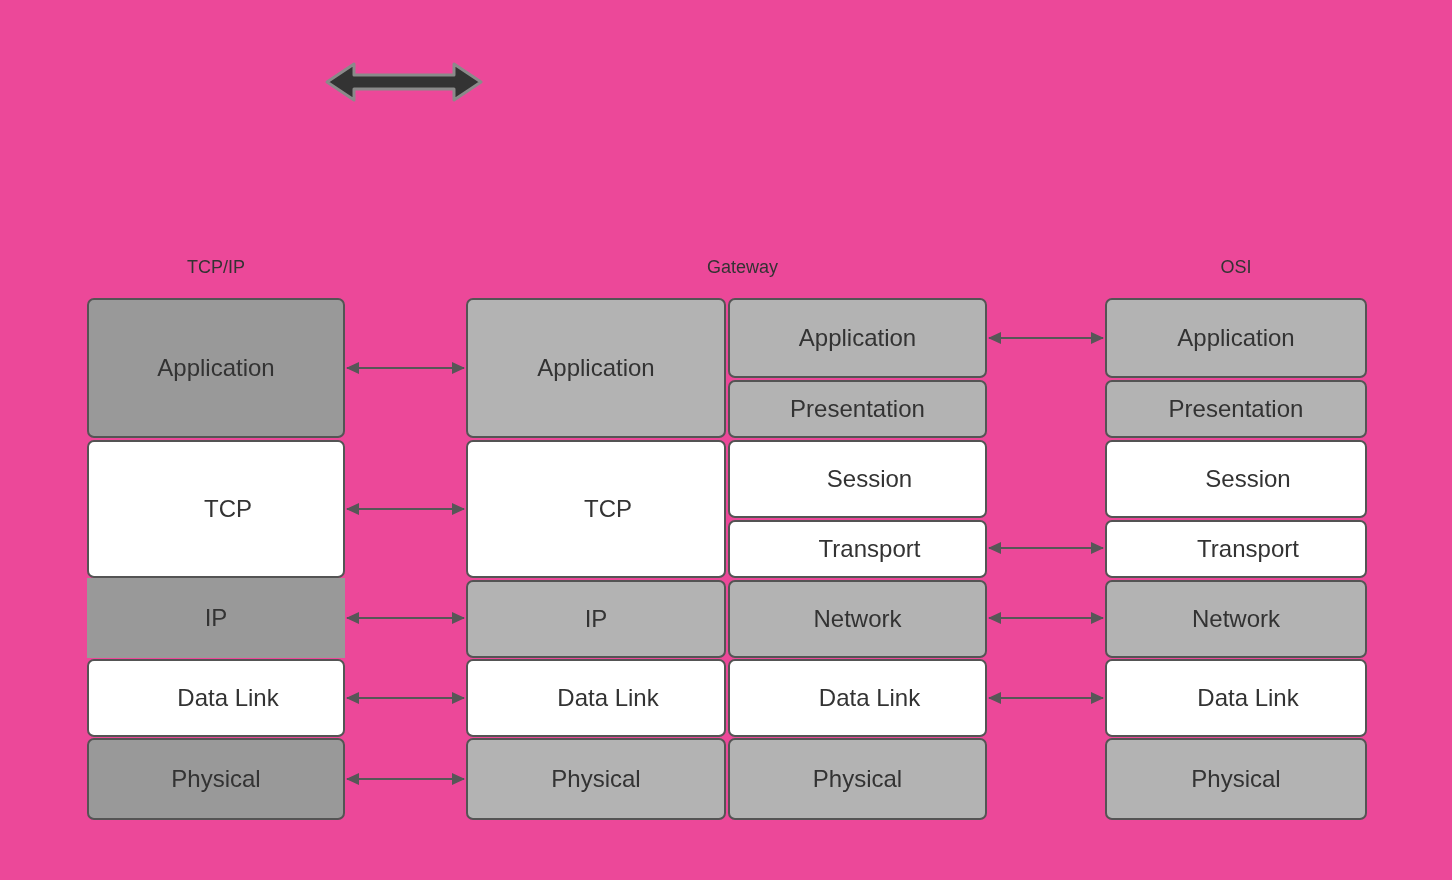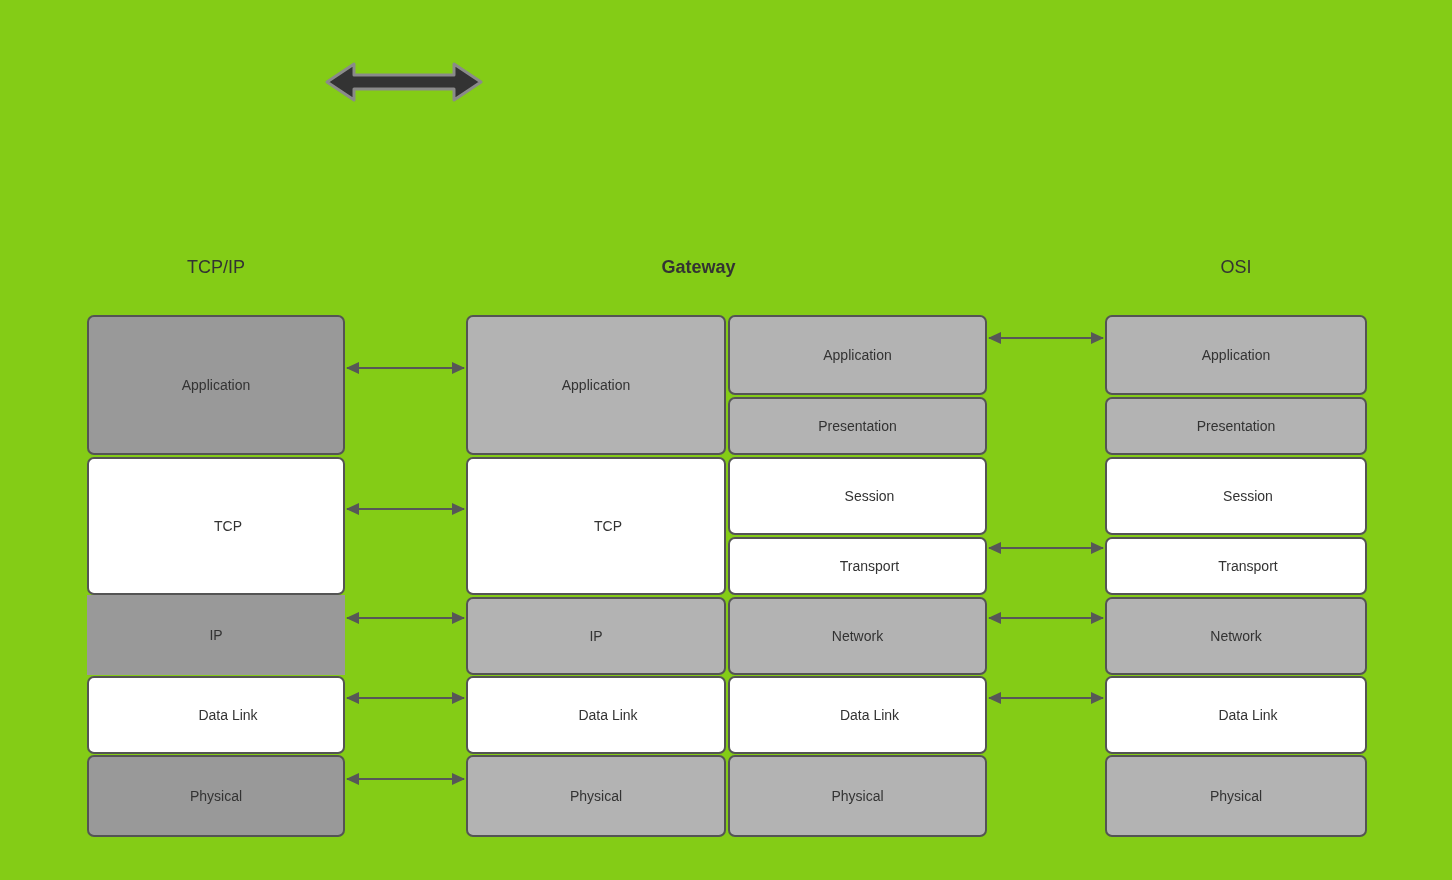--- a/index.html
+++ b/index.html
@@ -1,28 +1,28 @@
 <!DOCTYPE html>
 <html><head>
 <meta charset="utf-8">
 <style>
   html,body{margin:0;padding:0;background:#ffffff;}
   .canvas{
-    position:relative;width:1452px;height:880px;background:#84cc16;overflow:hidden;
+    position:relative;width:1452px;height:880px;background:#ec4899;overflow:hidden;
     font-family:"Liberation Sans", sans-serif;color:#333333;
   }
   .col-header{
     position:absolute;height:24px;line-height:24px;text-align:center;
     font-size:18px;color:#333333;
   }
   .box{
     position:absolute;box-sizing:border-box;
     border:2.5px solid #545454;border-radius:7px;
     display:flex;align-items:center;justify-content:center;
-    font-size:14px;color:#333333;margin-top:17px;
+    font-size:24px;color:#333333;
   }
   .fill-dark{background:#999999;}
   .fill-light{background:#b3b3b3;}
   .fill-white{background:#ffffff;padding-left:24px;}
   .no-border{border:none;border-radius:0;}
   .connector{
     position:absolute;height:2px;background:#575757;
   }
   .connector::before,.connector::after{
     content:'';position:absolute;width:0;height:0;border-style:solid;top:-5.5px;
@@ -40,21 +40,21 @@
 </head>
 <body>
 
 <div class="canvas">
 
   <svg class="thick-arrow" width="158" height="42" viewBox="0 0 158 42">
     <path d="M2,21 L29,3 L29,14 L129,14 L129,3 L156,21 L129,39 L129,28 L29,28 L29,39 Z" fill="#333333" stroke="#8a8a8a" stroke-width="3" stroke-linejoin="round"></path>
   </svg>
 
   <div class="col-header" style="left:87px;top:255px;width:258px;">TCP/IP</div>
-  <div class="col-header" style="left:438px;top:255px;width:521px;font-weight:bold;">Gateway</div>
+  <div class="col-header" style="left:482px;top:255px;width:521px;">Gateway</div>
   <div class="col-header" style="left:1105px;top:255px;width:262px;">OSI</div>
 
   <div class="box fill-dark" style="left:87px;top:298px;width:258px;height:140px;">
     <span>Application</span>
     </div>
   <div class="box fill-white" style="left:87px;top:440px;width:258px;height:138px;">
     <span>TCP</span>
     </div>
   <div class="box fill-dark no-border" style="left:87px;top:578px;width:258px;height:80px;">
     <span>IP</span>

